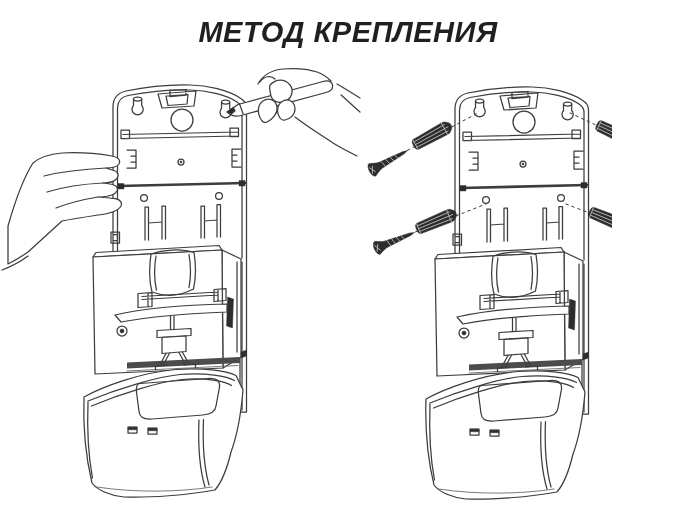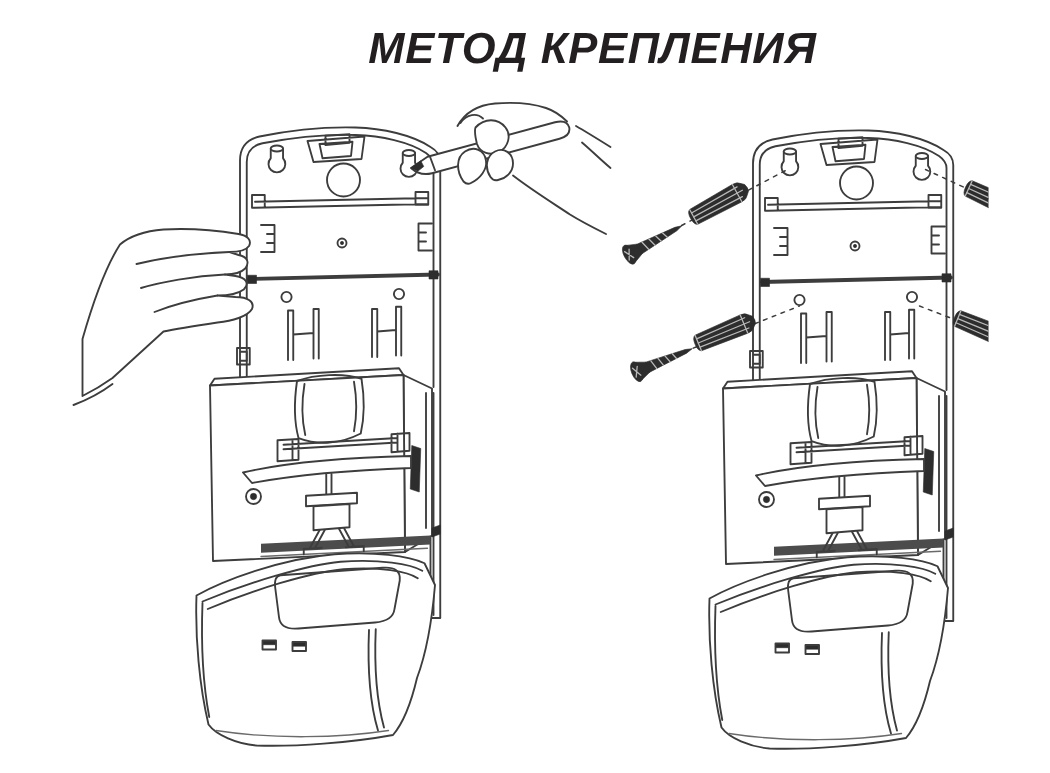--- a/index.html
+++ b/index.html
@@ -4,21 +4,21 @@
 <style>
   :root{
     --background:#ffffff;
     --line:#3d3d3d;
     --line-soft:#6a6a6a;
     --hardware:#2d2d2d;
     --title:#231f20;
   }
   html,body{margin:0;padding:0;background:var(--background);}
   #stage{position:relative;width:612px;height:515px;background:var(--background);overflow:hidden;
-         font-family:"Liberation Sans",sans-serif;margin-left:47px;}
+         font-family:"Liberation Sans",sans-serif;}
   svg{position:absolute;left:0;top:0;}
   .ln{fill:none;stroke:var(--line);stroke-width:1.25;stroke-linecap:round;stroke-linejoin:round;}
   .lnf{fill:none;stroke:var(--line-soft);stroke-width:.9;stroke-linecap:round;}
   .wf{fill:#ffffff;stroke:var(--line);stroke-width:1.25;stroke-linejoin:round;stroke-linecap:round;}
   .dk{fill:var(--hardware);stroke:var(--hardware);stroke-width:.4;}
   .shelf{fill:#4c4c4c;}
   .thick{stroke-width:2.6;}
   .dash{fill:none;stroke:var(--line);stroke-width:1;stroke-dasharray:2.5 3.8;stroke-linecap:round;}
   .hl{fill:none;stroke:#b9b9b9;stroke-width:.85;stroke-linecap:round;}
   .title-text{font-family:"Liberation Sans",sans-serif;font-weight:bold;font-style:italic;

